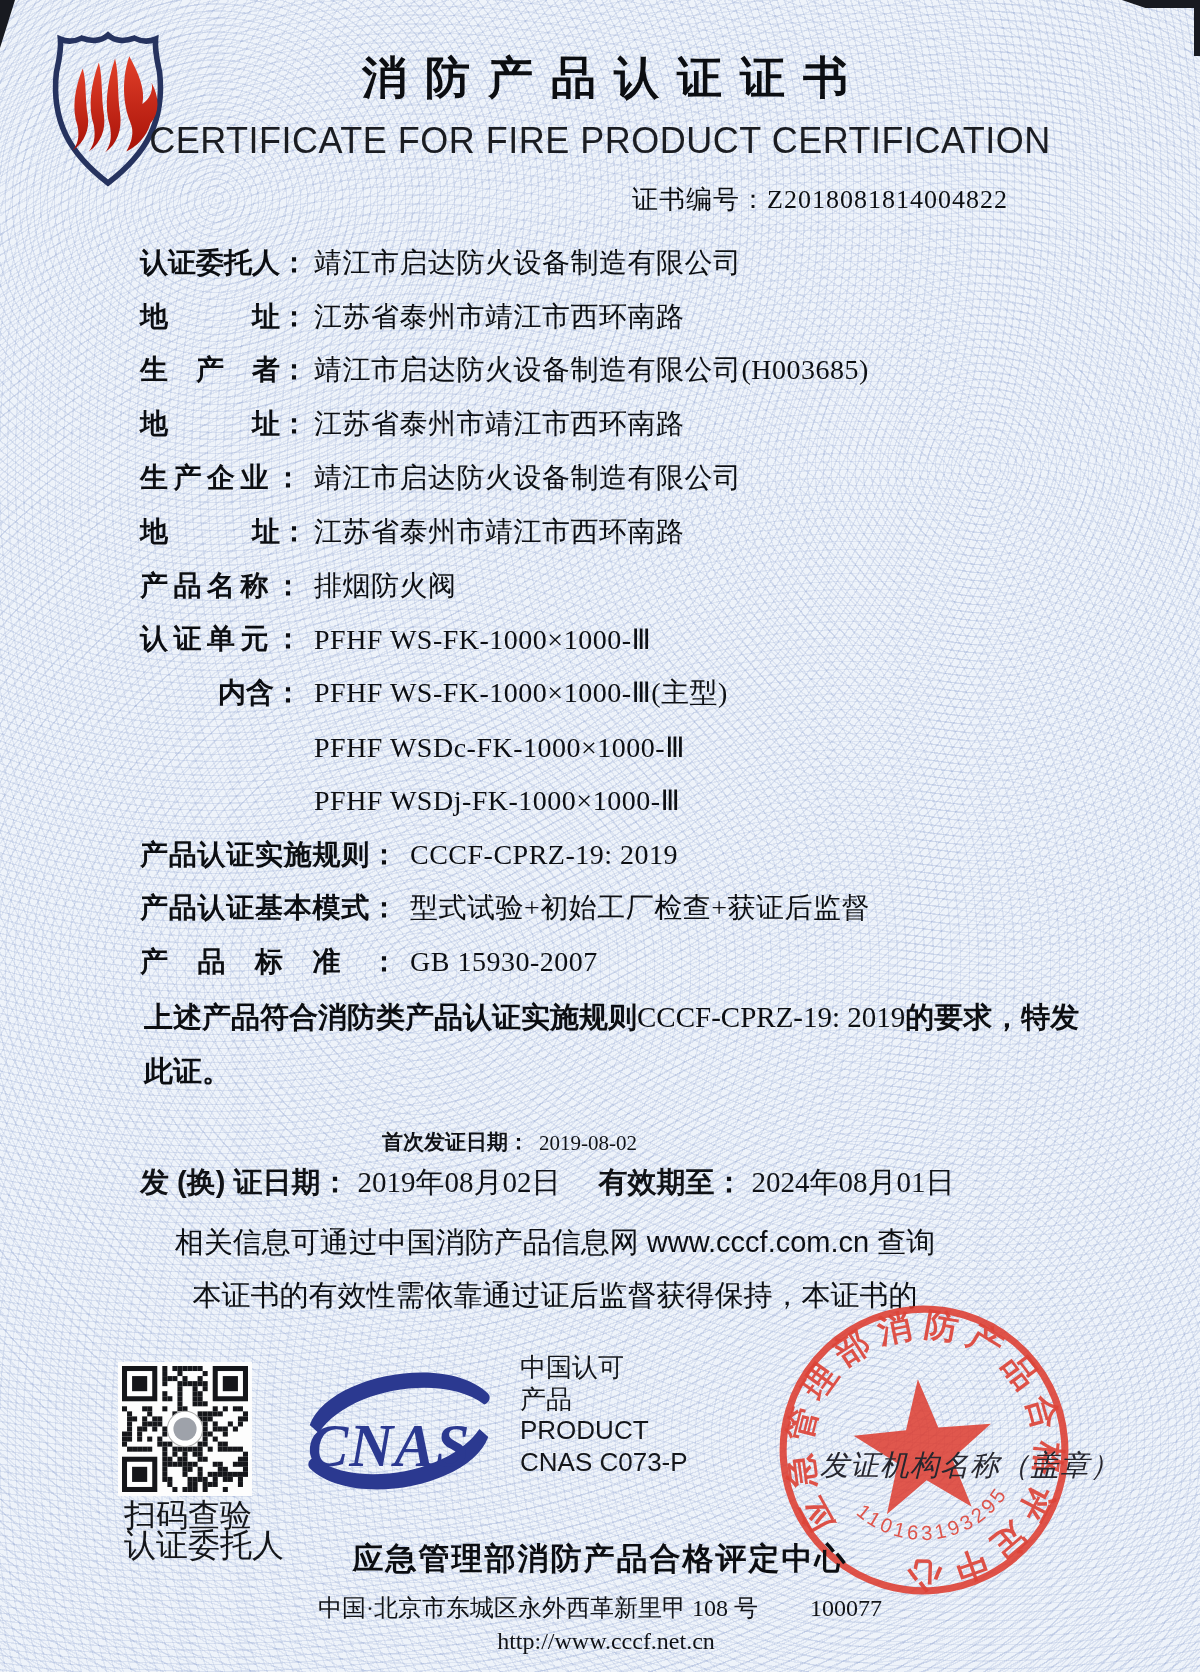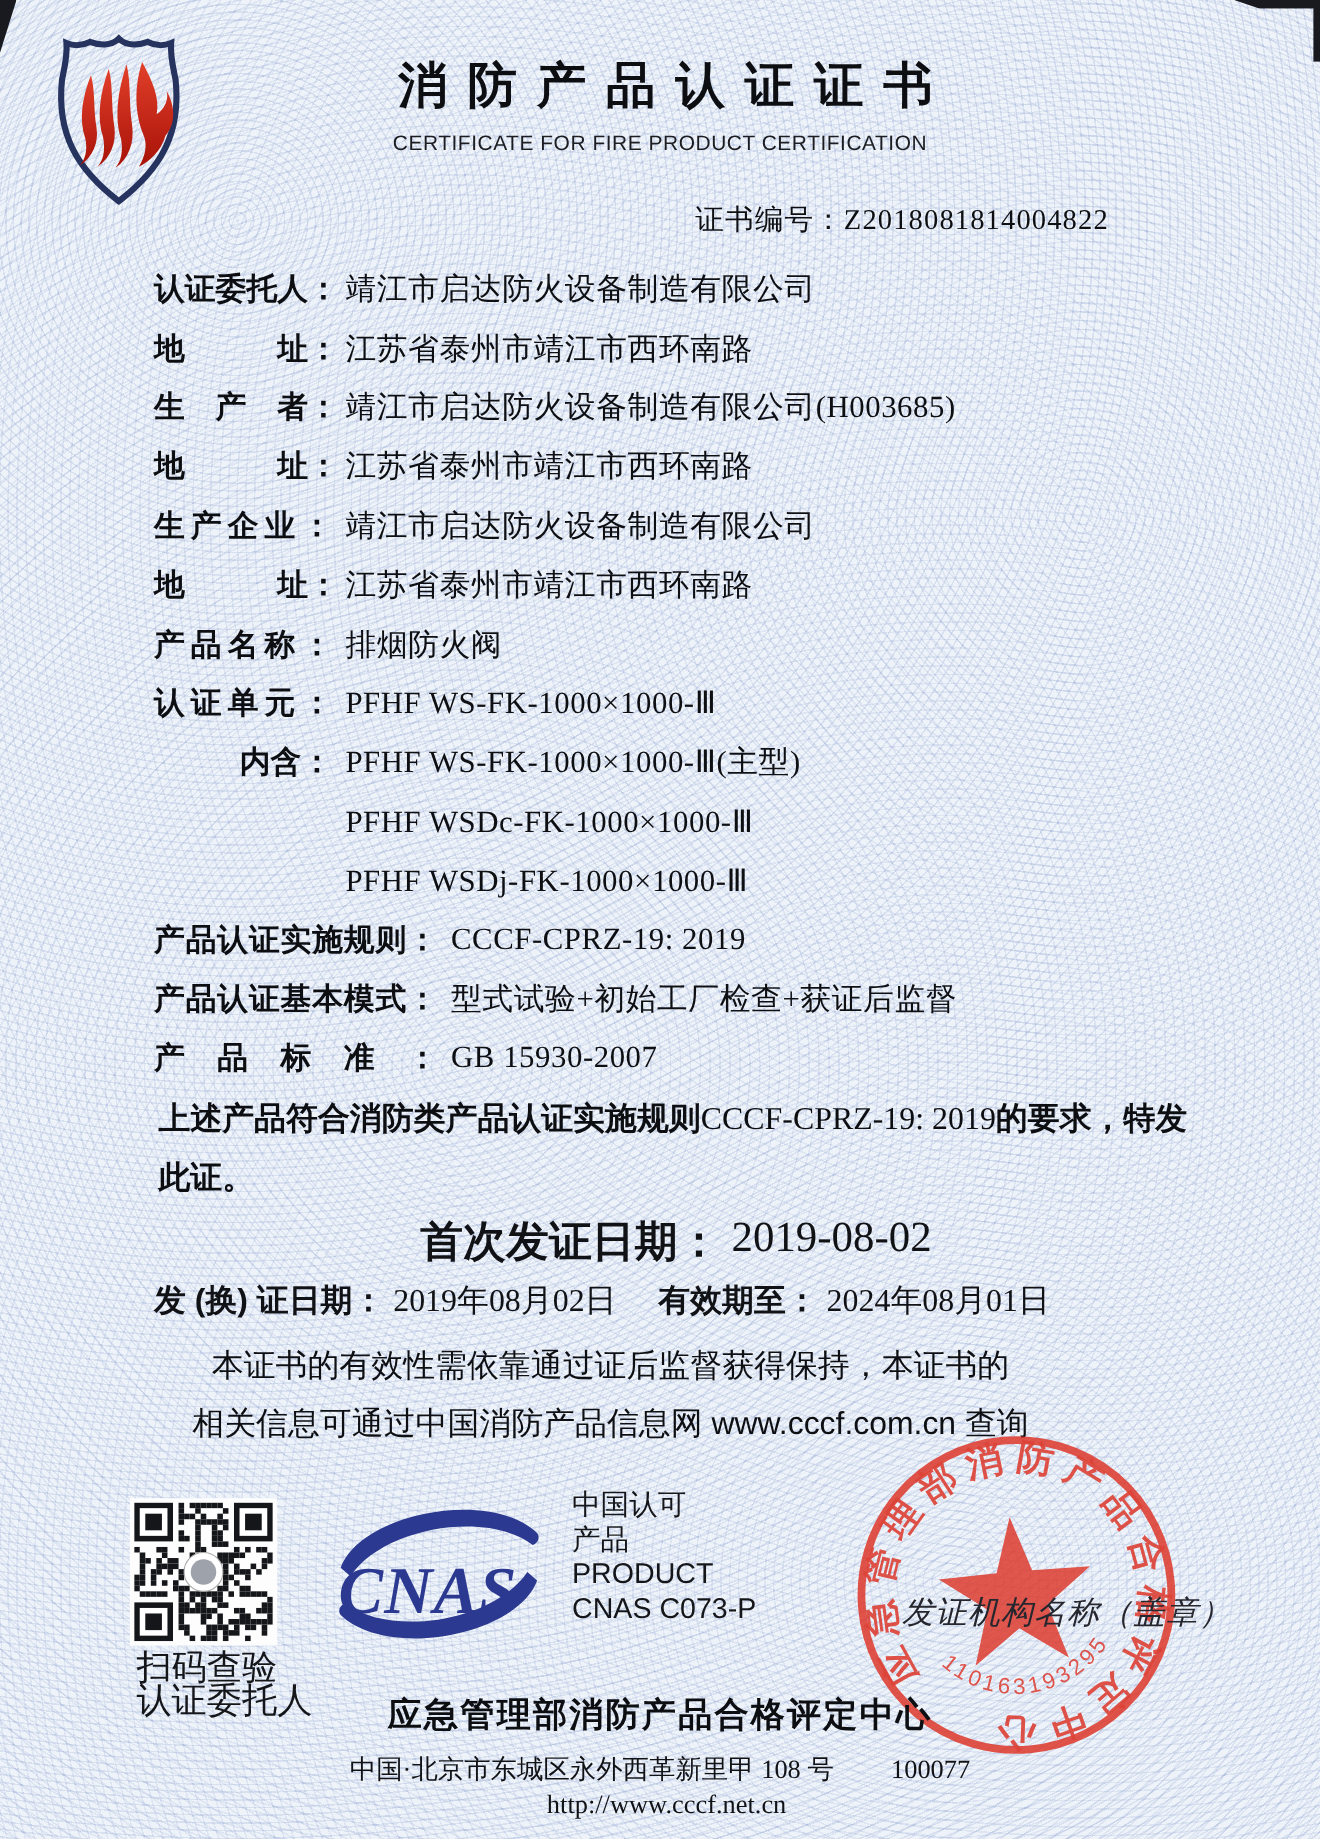--- a/index.html
+++ b/index.html
@@ -20,39 +20,39 @@
     clip-path:polygon(0 0,100% 0,0 100%);}
   .edge-tr{position:absolute;right:0;top:0;width:78px;height:8px;background:#181a20;
     clip-path:polygon(0 0,100% 0,100% 100%,30% 100%);}
   .edge-r{position:absolute;right:0;top:0;width:6px;height:56px;background:#181a20;}
 
   .logo{position:absolute;left:42px;top:28px;width:132px;height:162px;}
 
   .title{position:absolute;left:0;right:0;top:48px;text-align:center;
     font-size:45px;font-weight:bold;letter-spacing:18px;padding-left:28px;color:#0c0e12;}
   .subtitle{position:absolute;left:0;right:0;top:120px;text-align:center;
-    font-size:19px;letter-spacing:.5px;color:#1b1d22;}
+    font-size:36px;letter-spacing:.5px;color:#1b1d22;}
   .certno{position:absolute;top:182px;right:192px;font-size:26px;letter-spacing:1px;
     font-family:"Liberation Serif",serif;color:#0d0f13;}
 
   .fields{position:absolute;left:140px;top:236px;right:28px;}
   .row{display:flex;align-items:center;height:53.8px;font-size:28px;white-space:nowrap;}
   .lbl{font-weight:bold;display:inline-block;width:162px;
     text-align:justify;text-align-last:justify;color:#0c0e12;}
   .lbl.right{text-align:right;text-align-last:right;}
   .lbl.wide{width:258px;}
   .lbl.empty{visibility:hidden;}
   .val{font-family:"Liberation Serif",serif;margin-left:12px;letter-spacing:.5px;color:#0d0f13;}
 
   .statement{position:absolute;left:144px;right:55px;top:990px;font-size:29px;line-height:54px;color:#0c0e12;}
   .statement .b{font-weight:bold;}
   .statement .r{font-family:"Liberation Serif",serif;font-weight:normal;}
   .statement .line2{display:block;font-weight:bold;}
 
-  .first-issue{position:absolute;left:382px;top:1102px;height:54px;display:flex;align-items:flex-start;font-size:39px;}
+  .first-issue{position:absolute;left:382px;top:1102px;height:54px;display:flex;align-items:flex-end;font-size:21px;}
   .first-issue .k{font-weight:bold;}
   .first-issue .v{font-family:"Liberation Serif",serif;margin-left:10px;}
 
   .reissue{position:absolute;left:140px;top:1156px;height:54px;display:flex;align-items:center;font-size:29px;white-space:nowrap;}
   .reissue .k{font-weight:bold;}
   .reissue .v{font-family:"Liberation Serif",serif;margin-left:8px;}
   .reissue .gap{display:inline-block;width:38px;}
 
   .notice{position:absolute;left:30px;right:120px;top:1216px;text-align:center;
     font-size:29px;line-height:53px;color:#0d0f13;}
@@ -179,22 +179,22 @@
 
   <div class="reissue">
     <span class="k">发 (换) 证日期：</span>
     <span class="v">2019年08月02日</span>
     <span class="gap"></span>
     <span class="k">有效期至：</span>
     <span class="v">2024年08月01日</span>
   </div>
 
   <div class="notice">
+    <div><span>相关信息可通过中国消防产品信息网 </span><span class="u">www.cccf.com.cn</span><span> 查询</span></div>
     <div>本证书的有效性需依靠通过证后监督获得保持，本证书的</div>
-    <div><span>相关信息可通过中国消防产品信息网 </span><span class="u">www.cccf.com.cn</span><span> 查询</span></div>
   </div>
 
   <div class="qr">
     <svg viewBox="0 0 125 125">
         <rect x="40" y="0" width="5" height="5" fill="#15161a"></rect>
         <rect x="50" y="0" width="5" height="5" fill="#15161a"></rect>
         <rect x="55" y="0" width="5" height="5" fill="#15161a"></rect>
         <rect x="60" y="0" width="5" height="5" fill="#15161a"></rect>
         <rect x="65" y="0" width="5" height="5" fill="#15161a"></rect>
         <rect x="70" y="0" width="5" height="5" fill="#15161a"></rect>

